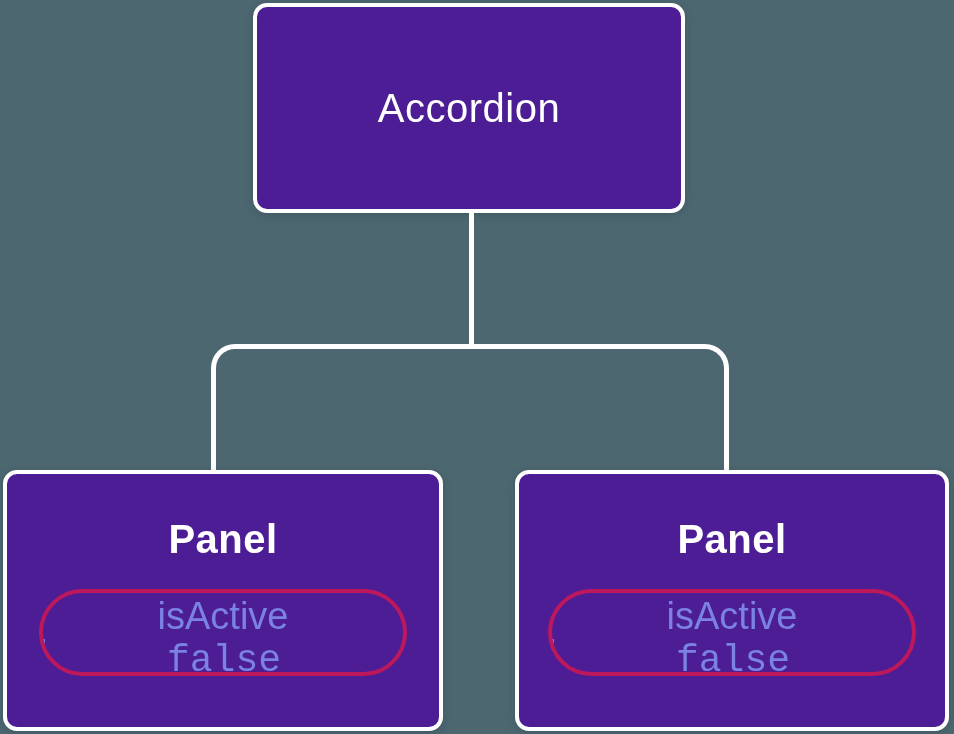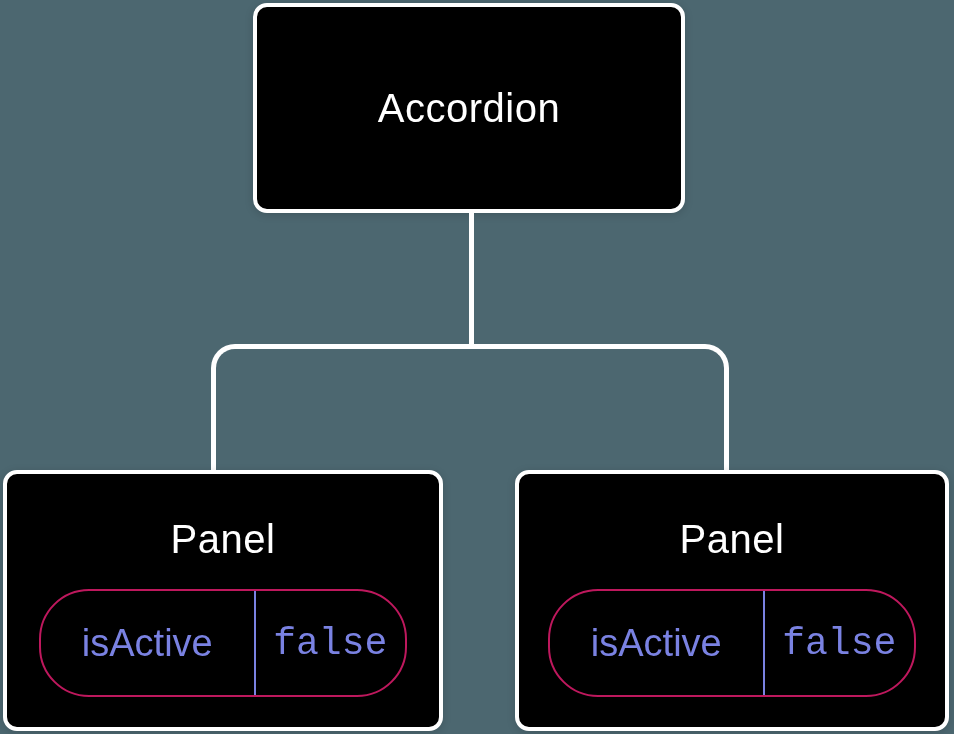--- a/index.html
+++ b/index.html
@@ -11,21 +11,21 @@
   .canvas {
     position: relative;
     width: 954px;
     height: 734px;
     background: #4c6770;
     overflow: hidden;
   }
   .node {
     position: absolute;
     box-sizing: border-box;
-    background: #000000;
+    background: #4c1d95;
     border: 4px solid #ffffff;
     border-radius: 14px;
     box-shadow: 0 2px 8px rgba(0,0,0,0.15);
     text-align: right;
   }
   .node-root {
     left: 253px;
     top: 3px;
     width: 432px;
     height: 210px;
@@ -72,34 +72,35 @@
     left: 3px;
     width: 440px;
   }
   .node-panel-right {
     left: 515px;
     width: 434px;
   }
   .panel-title {
     color: #ffffff;
     font-size: 40px;
-    font-weight: 400;
+    font-weight: 700;
     line-height: 42px;
     letter-spacing: 0.5px;
   }
   .state-pill {
     box-sizing: border-box;
     margin-top: 29px;
     width: 368px;
-    height: 108px;
-    border: 2px solid #be185d;
+    height: 87px;
+    border: 4px solid #be185d;
     border-radius: 50px;
     display: flex;
     align-items: stretch;
     overflow: hidden;
+    flex-direction: column;
   }
   .state-cell {
     display: flex;
     align-items: center;
     justify-content: center;
     color: #7a82e2;
     font-size: 38px;
     font-weight: 400;
   }
   .state-cell-key {

